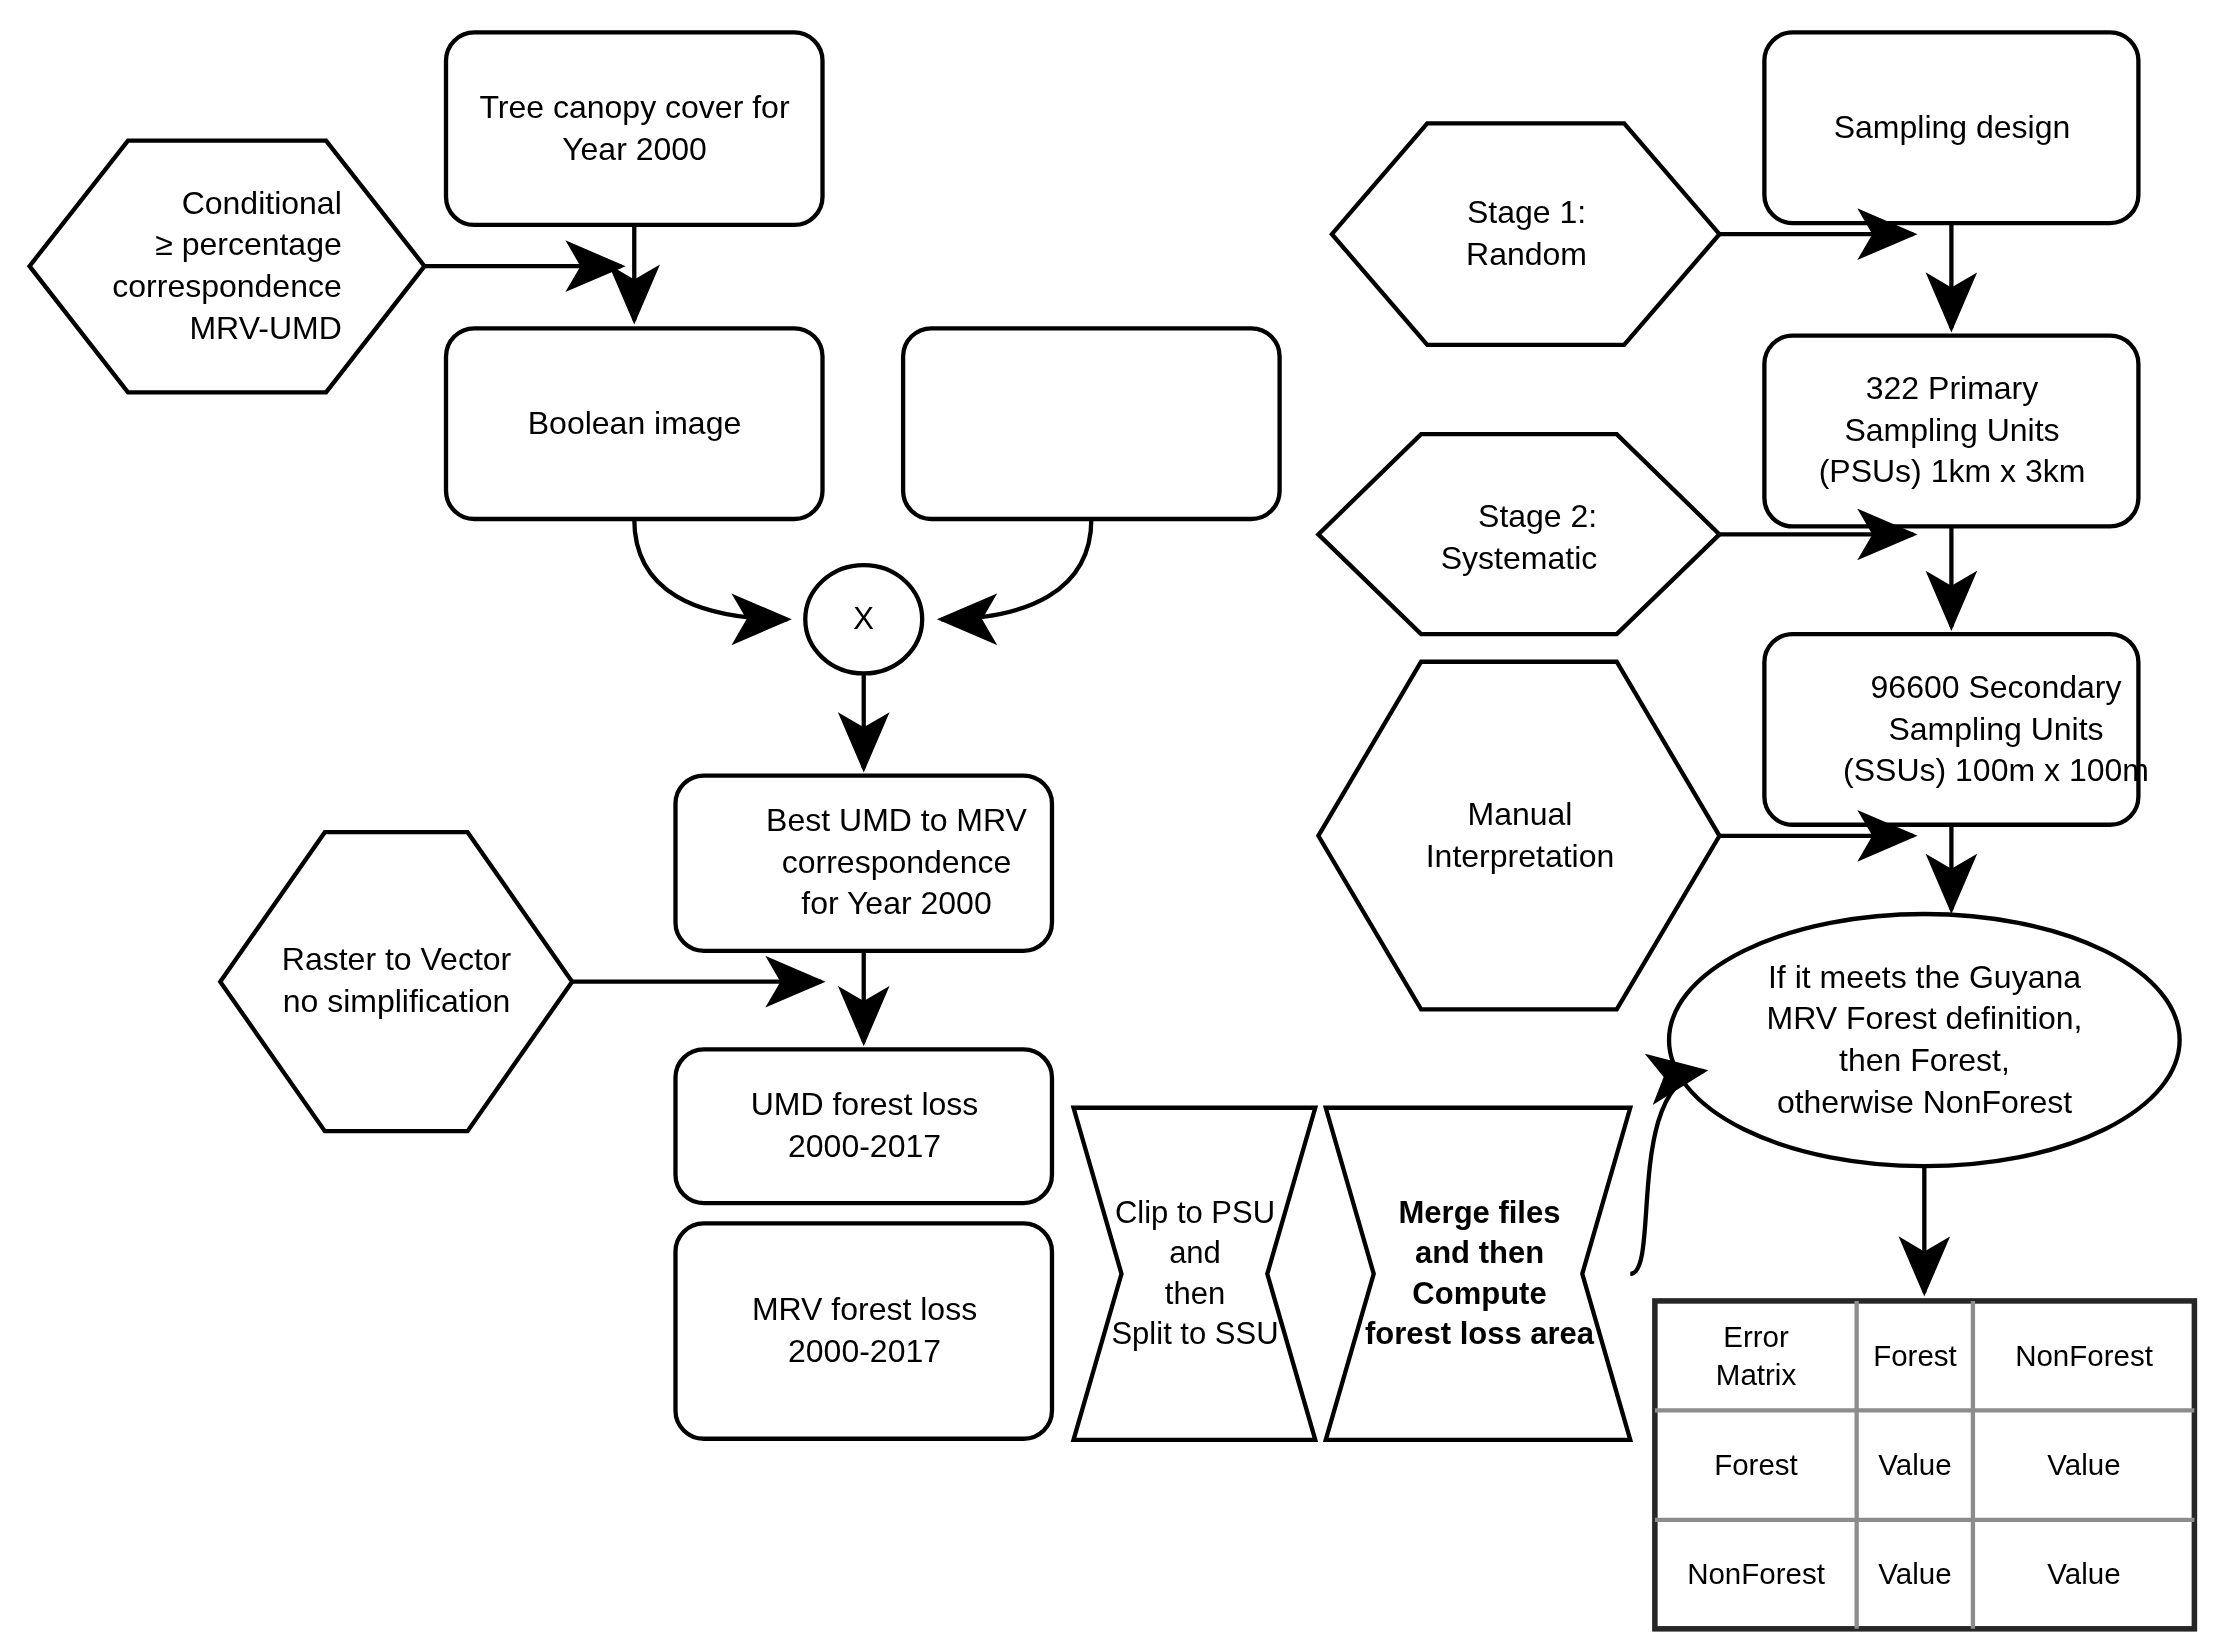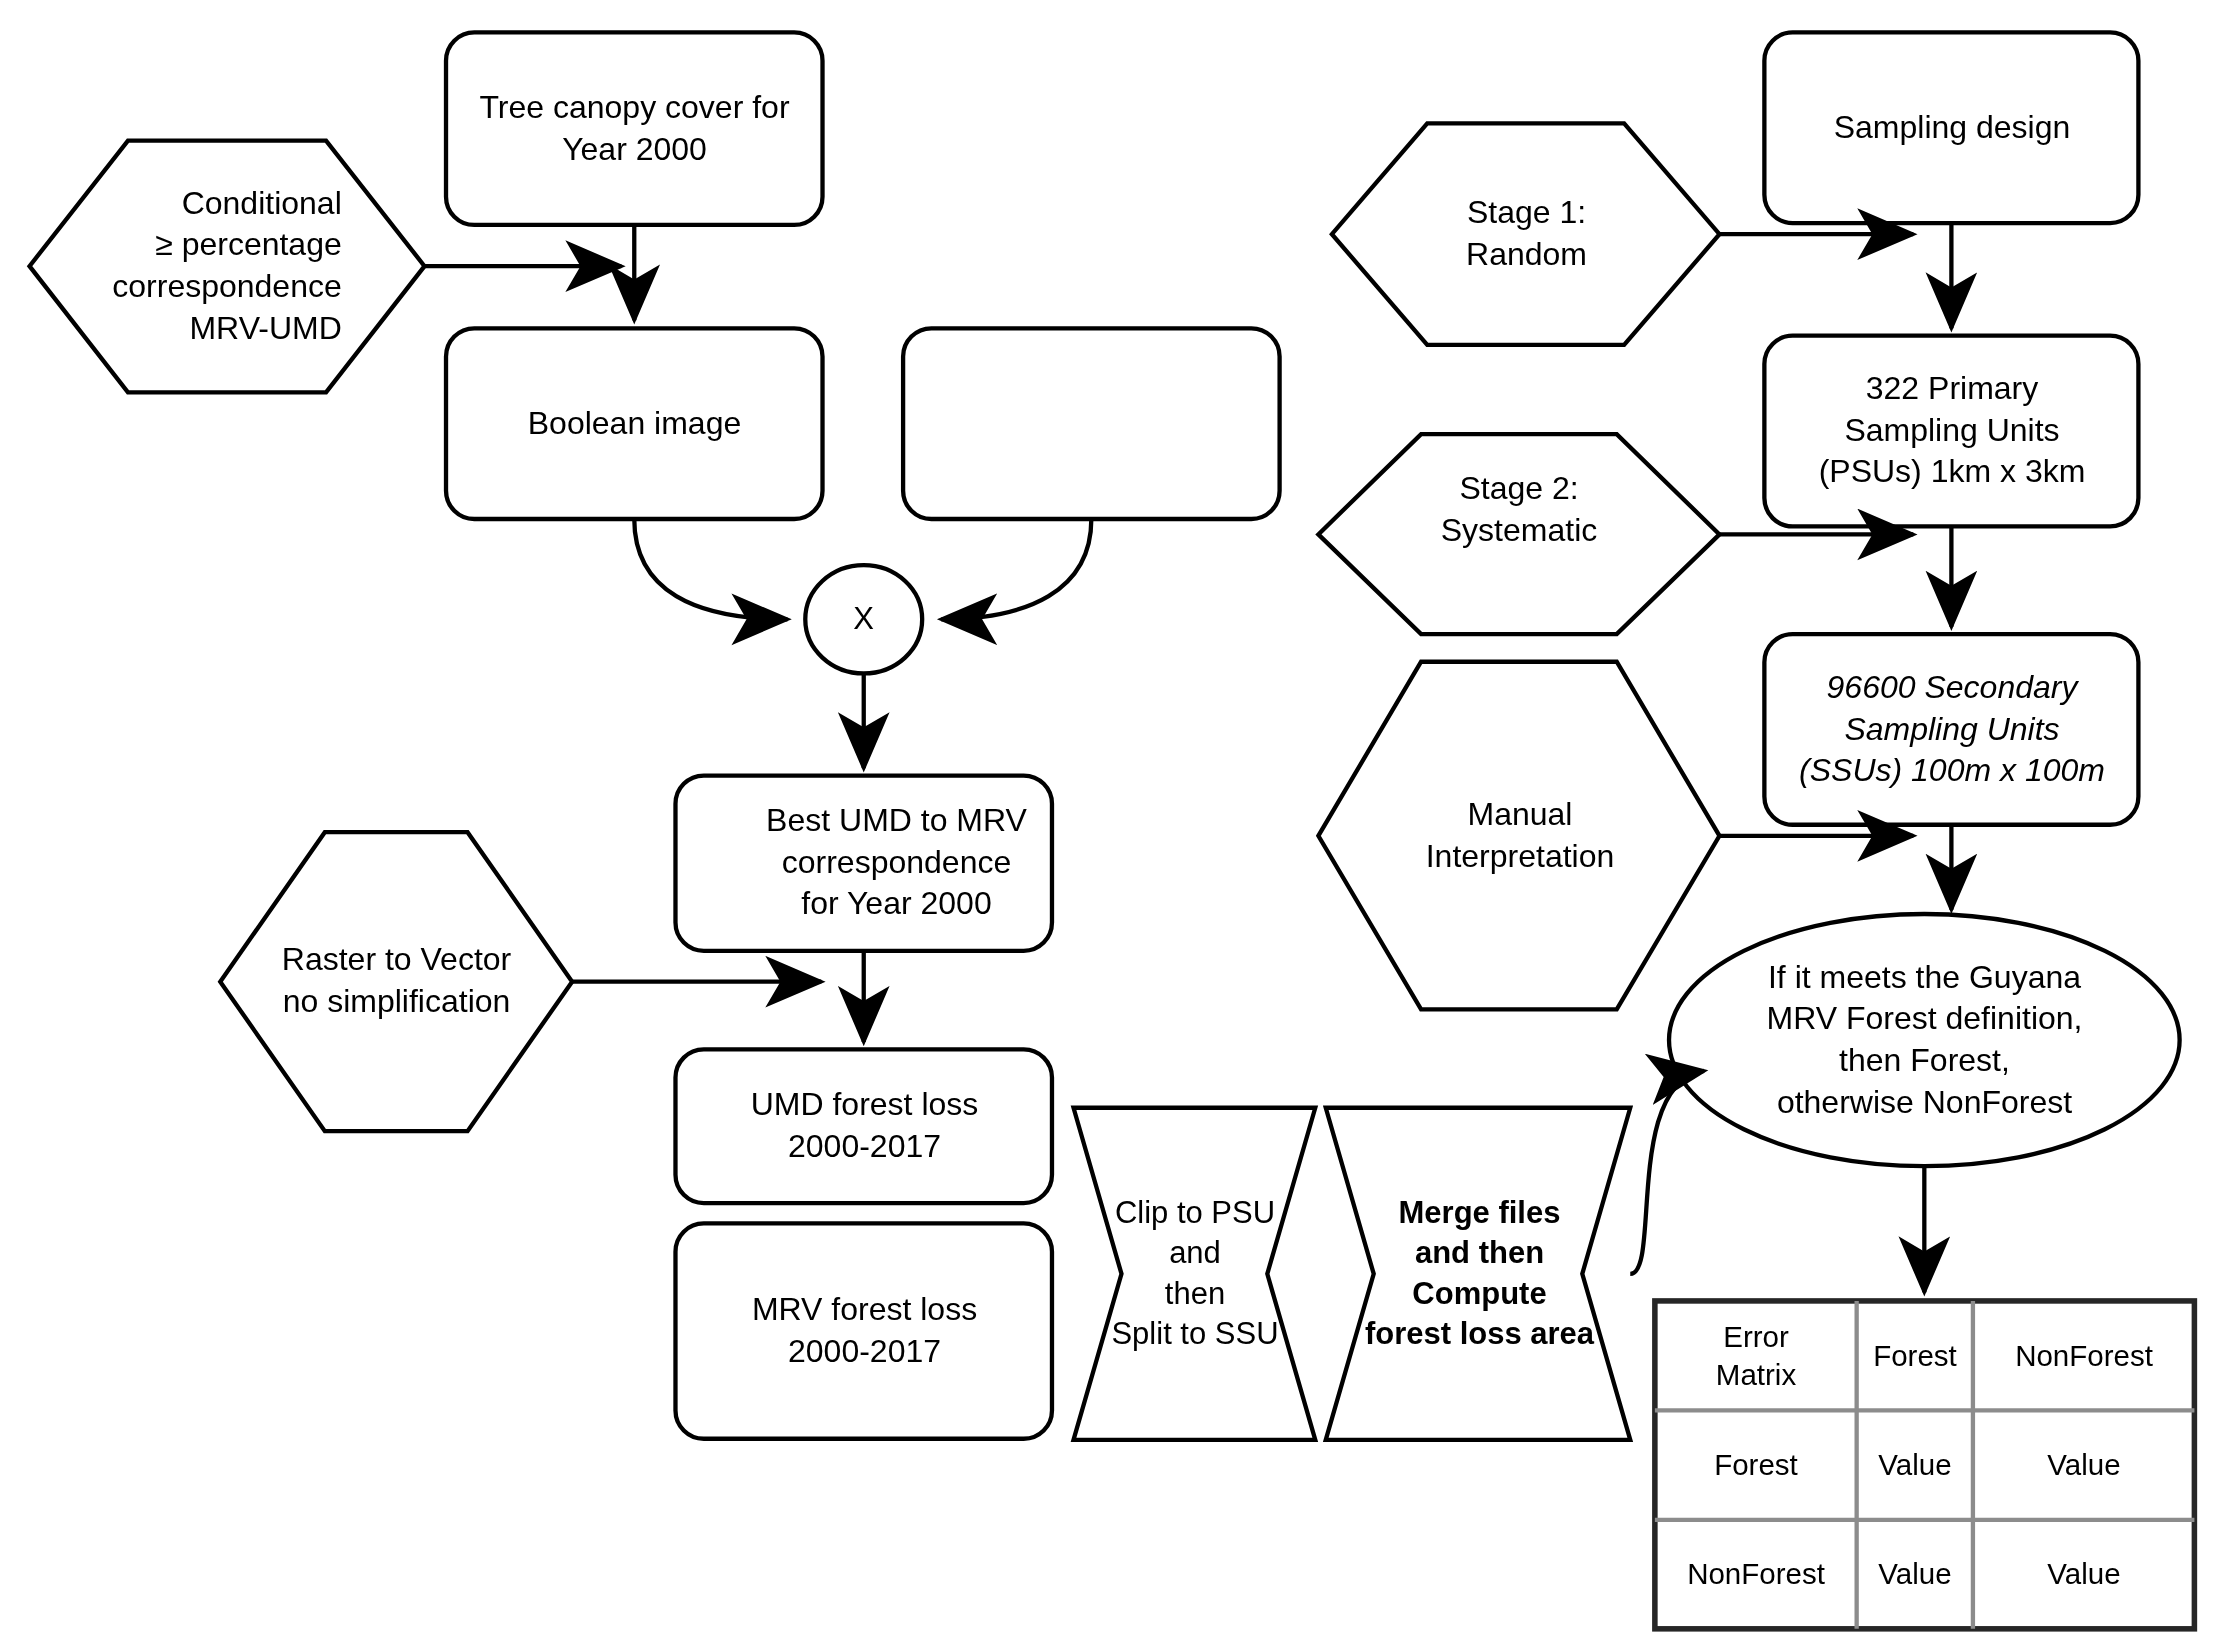--- a/index.html
+++ b/index.html
@@ -114,24 +114,24 @@
 
   <div class="lbl f52" style="left:1765px;top:32px;width:374px;height:191px;">Sampling design</div>
 
   <div class="lbl f52" style="left:1428px;top:123px;width:197px;height:222px;">Stage 1:
 Random</div>
 
   <div class="lbl f52" style="left:1765px;top:335px;width:374px;height:191px;">322 Primary
 Sampling Units
 (PSUs) 1km x 3km</div>
 
-  <div class="lbl f52" style="left:1421px;top:410px;width:196px;height:200px;">Stage 2:
+  <div class="lbl f52" style="left:1421px;top:438px;width:196px;height:200px;text-align:right;">Stage 2:
 Systematic</div>
 
-  <div class="lbl f52" style="left:1765px;top:634px;width:374px;height:191px;font-style:italic;">96600 Secondary
+  <div class="lbl f52" style="left:1809px;top:634px;width:374px;height:191px;">96600 Secondary
 Sampling Units
 (SSUs) 100m x 100m</div>
 
   <div class="lbl f52" style="left:1409px;top:748px;width:222px;height:176px;">Manual
 Interpretation</div>
 
   <div class="lbl f52" style="left:1692px;top:917px;width:465px;height:246px;">If it meets the Guyana
 MRV Forest definition,
 then Forest,
 otherwise NonForest</div>

